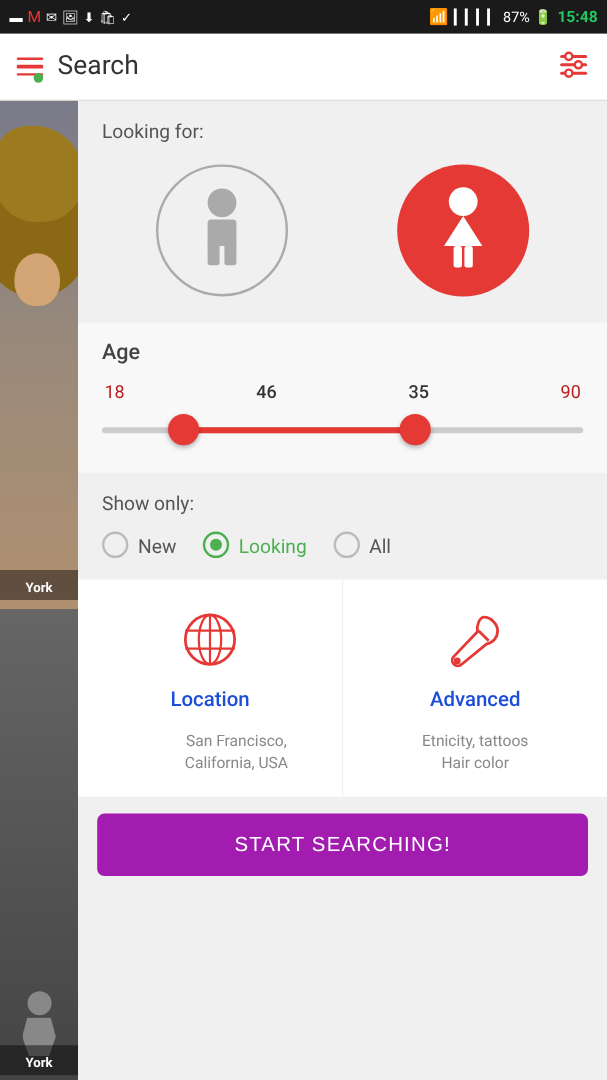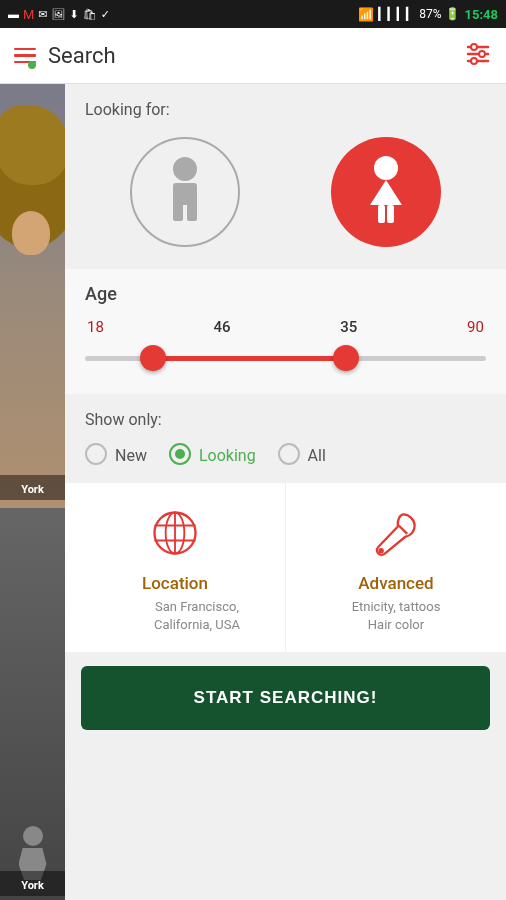--- a/index.html
+++ b/index.html
@@ -287,23 +287,23 @@
     .card-icon {
       width: 60px;
       height: 60px;
       display: flex;
       align-items: center;
       justify-content: center;
       margin-bottom: 10px;
     }
     .card-title {
       font-size: 17px;
-      color: #a16207;
+      color: #1d4ed8;
       font-weight: 500;
-      margin-bottom: 5px;
+      margin-bottom: 17px;
     }
     .card-subtitle {
       font-size: 13px;
       color: #888;
       text-align: center;
       line-height: 1.4;
     }
 
     
     .globe-svg {
@@ -311,28 +311,28 @@
       height: 56px;
     }
     .wrench-svg {
       width: 56px;
       height: 56px;
     }
 
     
     .start-button {
       margin: 14px 16px 20px;
-      background: #14532d;
+      background: #a21caf;
       border: none;
       border-radius: 6px;
-      height: 64px;
+      height: 52px;
       width: calc(100% - 32px);
       color: white;
       font-size: 17px;
-      font-weight: bold;
+      font-weight: normal;
       letter-spacing: 1px;
       cursor: pointer;
       text-transform: uppercase;
     }
 
     
     .age-numbers {
       display: flex;
       justify-content: space-between;
       margin-bottom: 6px;

